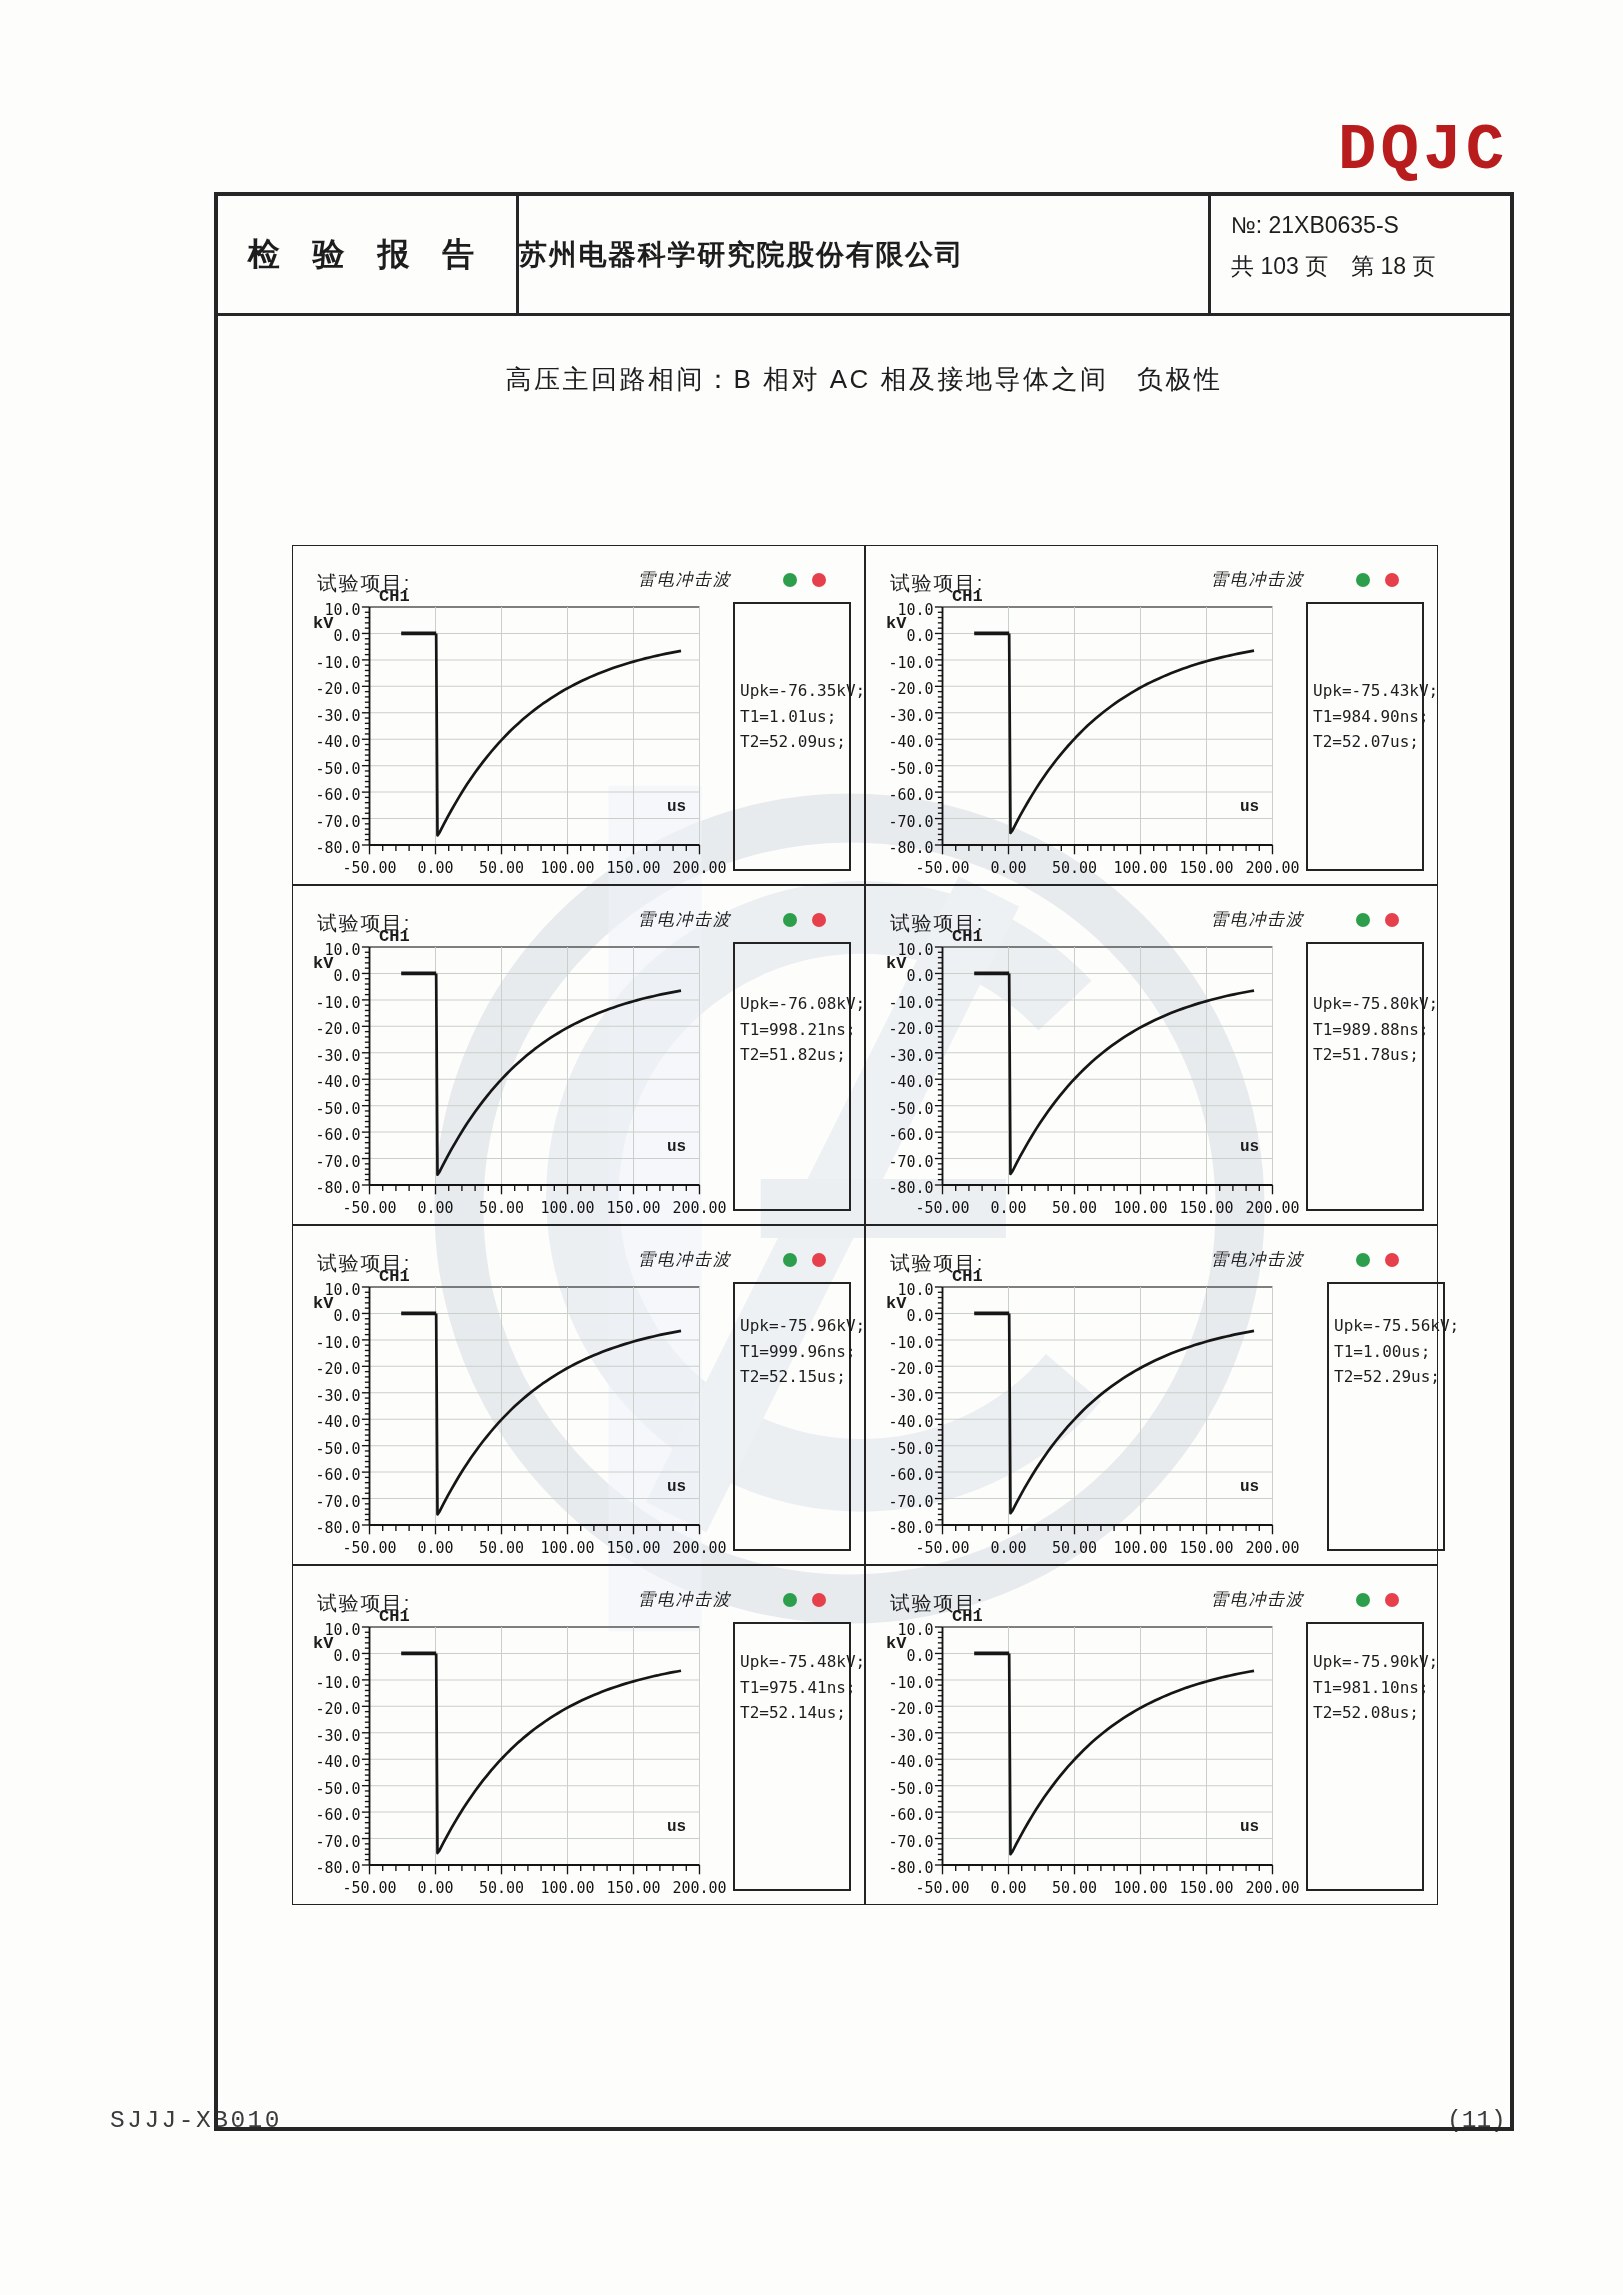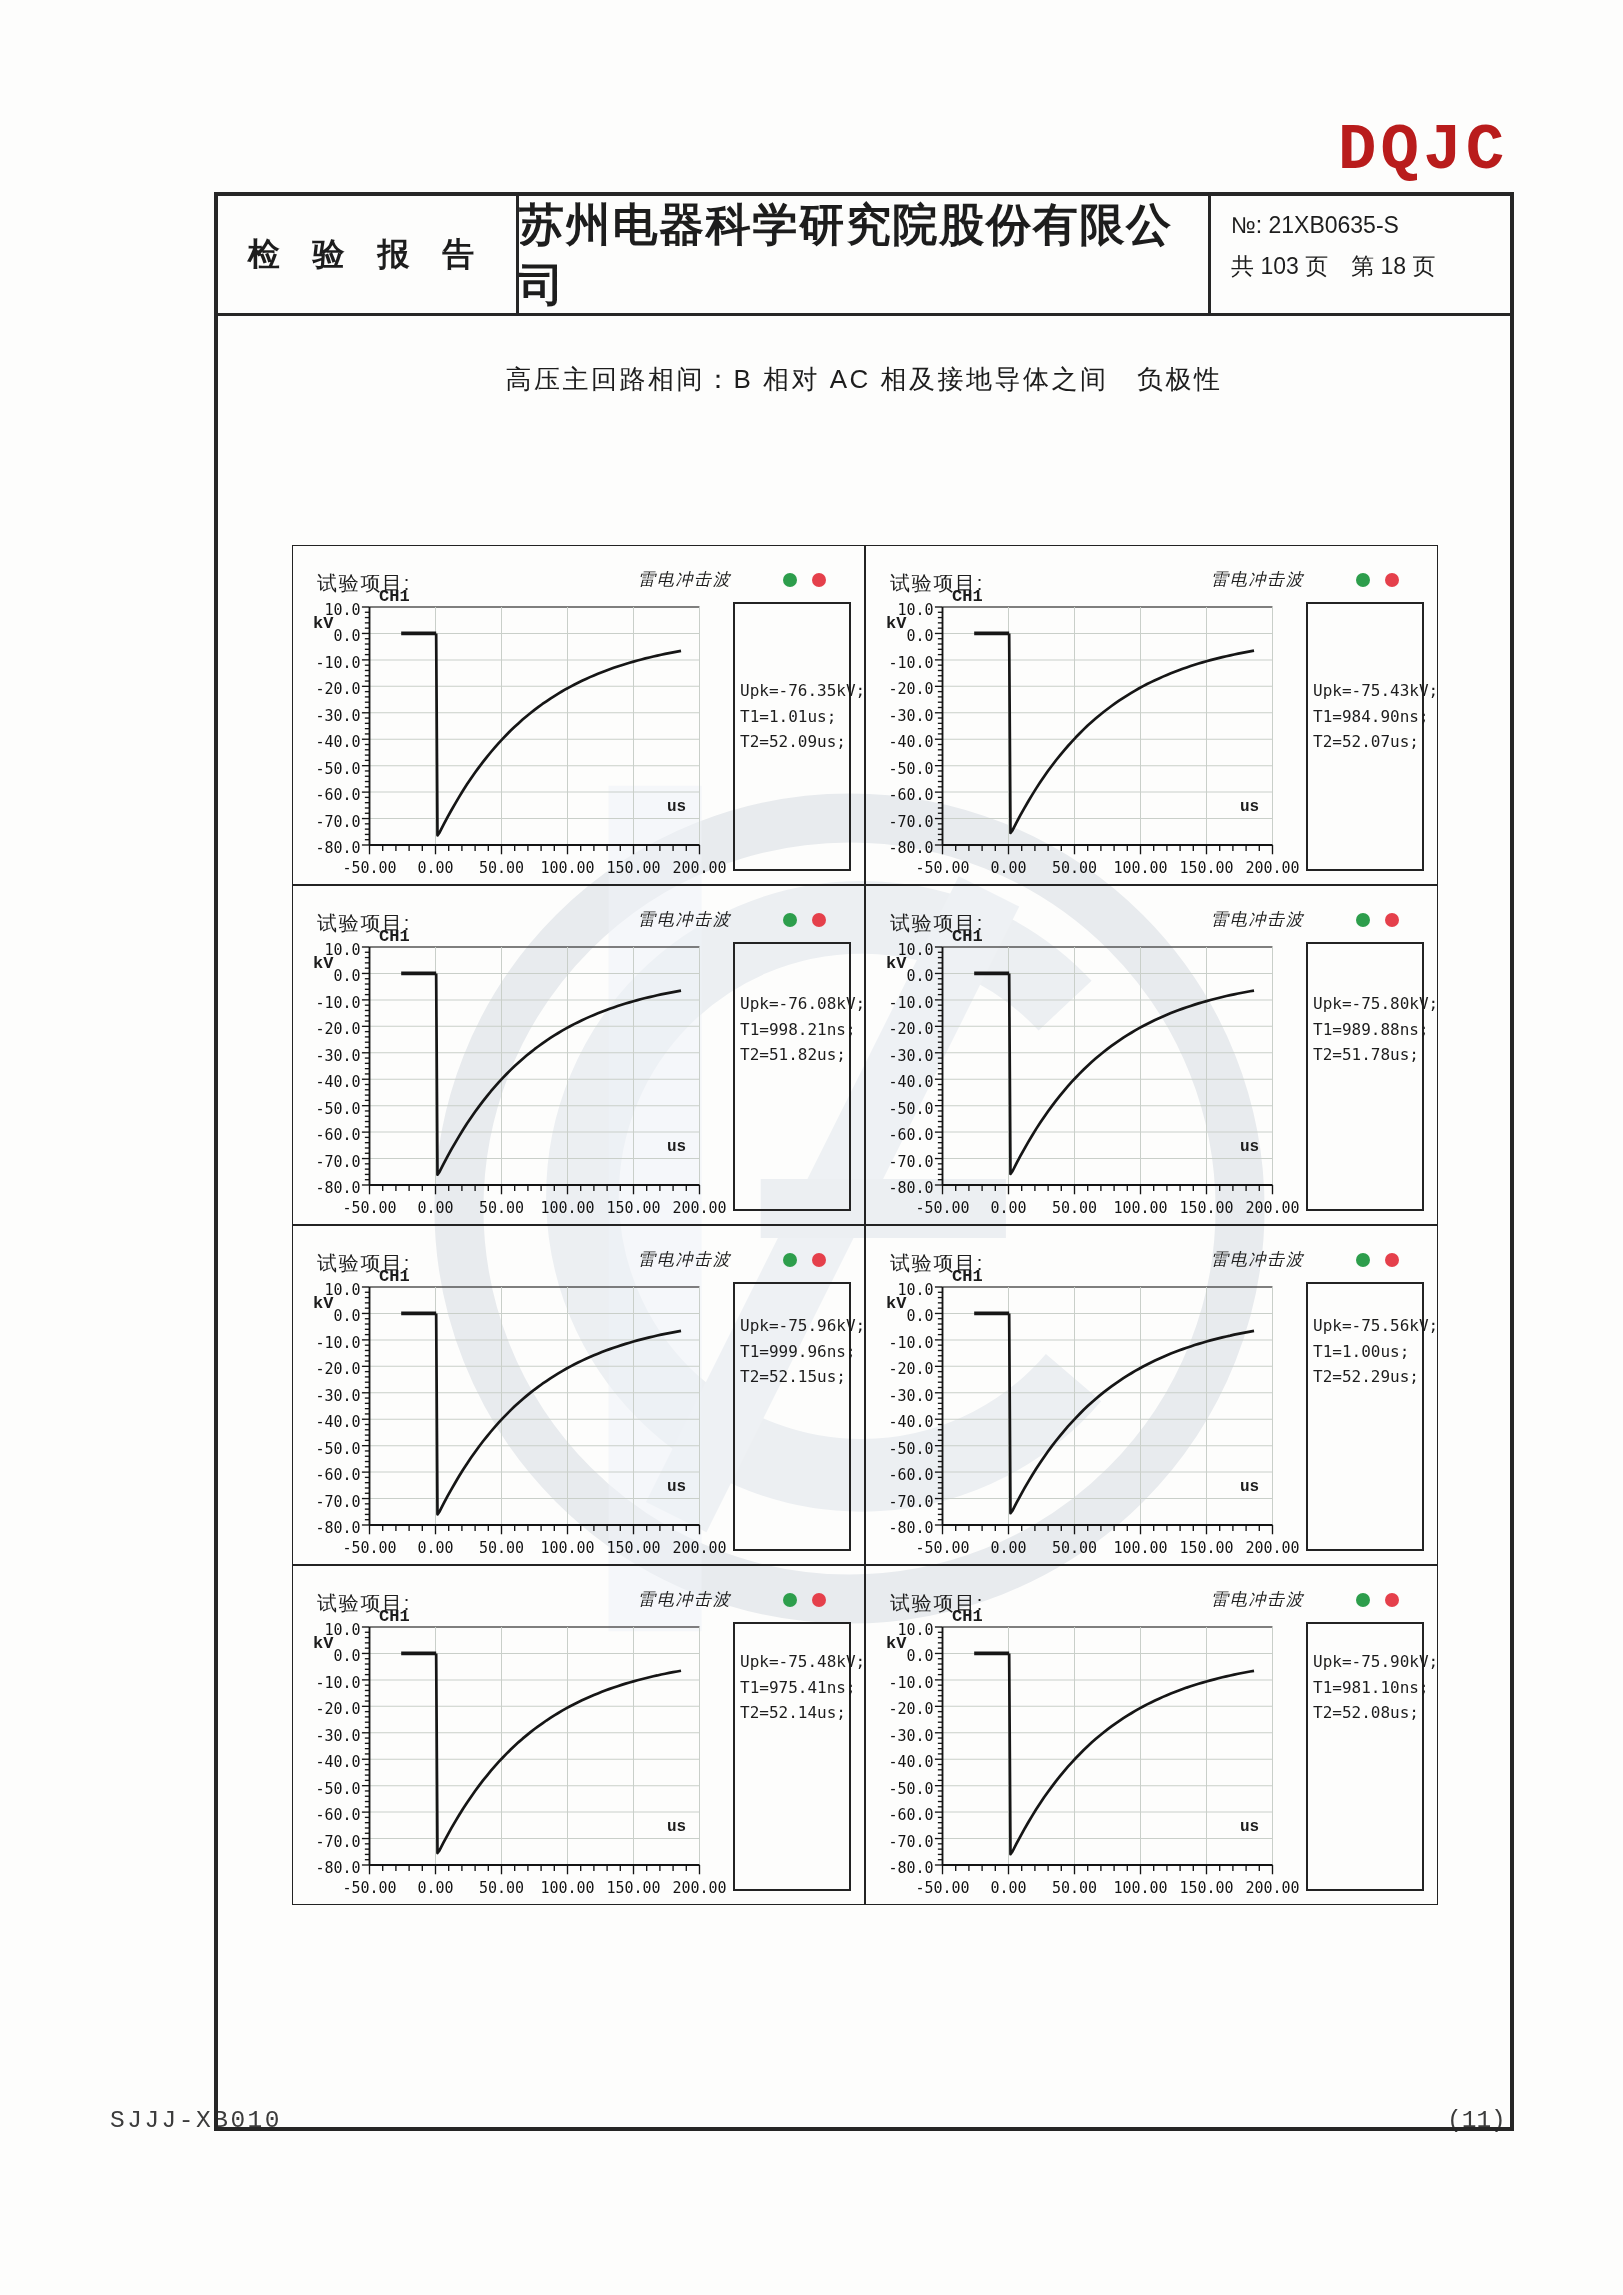--- a/index.html
+++ b/index.html
@@ -25,22 +25,22 @@
     left:214px;top:192px;width:1292px;height:1931px;
     border:4.2px solid #262626;
     background:transparent;
     z-index:1;
   }
 
   
   .hdr{display:flex;height:117px;border-bottom:3.4px solid #262626;}
   .hdr-c1{width:298px;border-right:3.4px solid #262626;display:flex;align-items:center;justify-content:center;
     font-size:32px;font-weight:600;letter-spacing:12px;text-align:center;}
-  .hdr-c2{flex:1;display:flex;align-items:center;justify-content:center;
-    font-size:45px;font-weight:700;letter-spacing:1.7px;}
+  .hdr-c2{flex:1;display:flex;align-items:center;justify-content:flex-start;
+    font-size:28px;font-weight:700;letter-spacing:1.7px;}
   .hdr-c3{width:279px;border-left:3.4px solid #262626;padding:8.5px 0 0 20px;font-size:23px;line-height:1.8;}
   .hdr-c3 div{white-space:nowrap;}
 
   .doc-title{left:0;right:0;top:166px;text-align:center;font-size:26px;letter-spacing:2.5px;font-weight:500;}
 
   
   .watermark{left:397px;top:752px;z-index:0;pointer-events:none;}
 
   
   .plots{
@@ -877,21 +877,21 @@
       <span class="p-us">us</span>
     </div>
     <div class="xlabs">
           <span style="left: -42px;">-50.00</span>
           <span style="left: 24px;">0.00</span>
           <span style="left: 90px;">50.00</span>
           <span style="left: 156px;">100.00</span>
           <span style="left: 222px;">150.00</span>
           <span style="left: 288px;">200.00</span>
         </div>
-    <div class="readout" style="padding-top: 29px;">
+    <div class="readout" style="padding-top: 29px; margin-left: 21px;">
       <div>Upk=-75.56kV;</div>
       <div>T1=1.00us;</div>
       <div>T2=52.29us;</div>
     </div>
   </div>
 
   <div class="panel">
     <span class="p-item">试验项目:</span>
     <span class="p-wave">雷电冲击波</span>
     <span class="dot dot-g" style="background: rgb(45, 158, 76);"></span>

